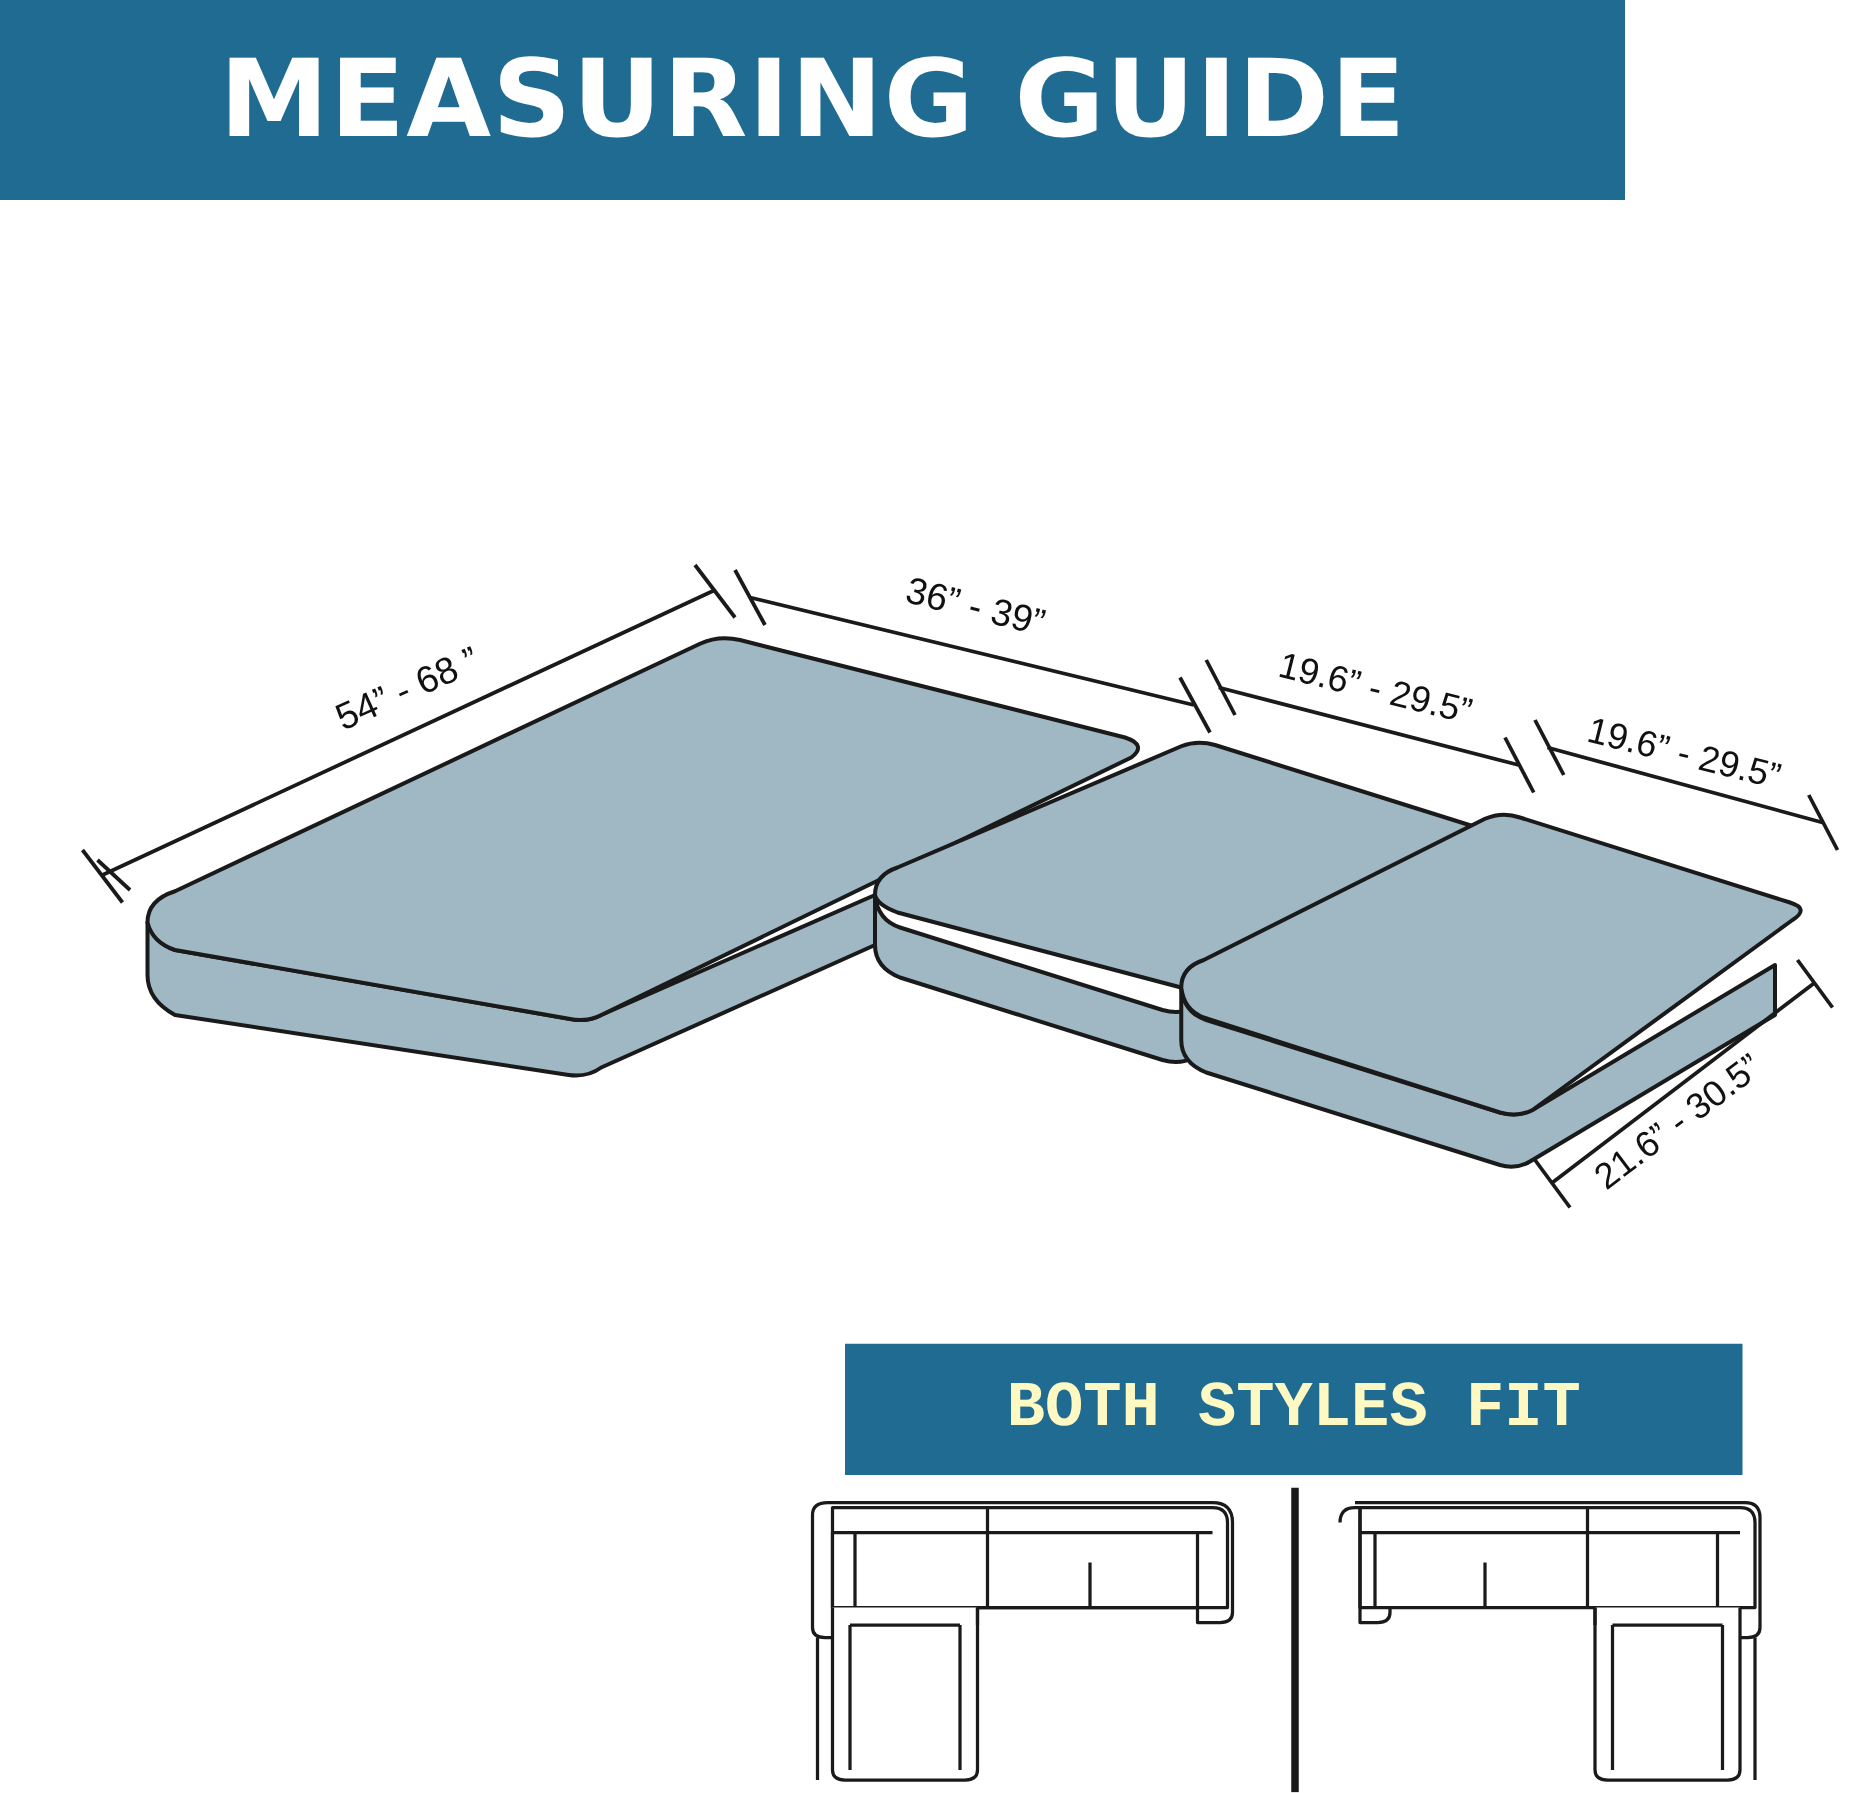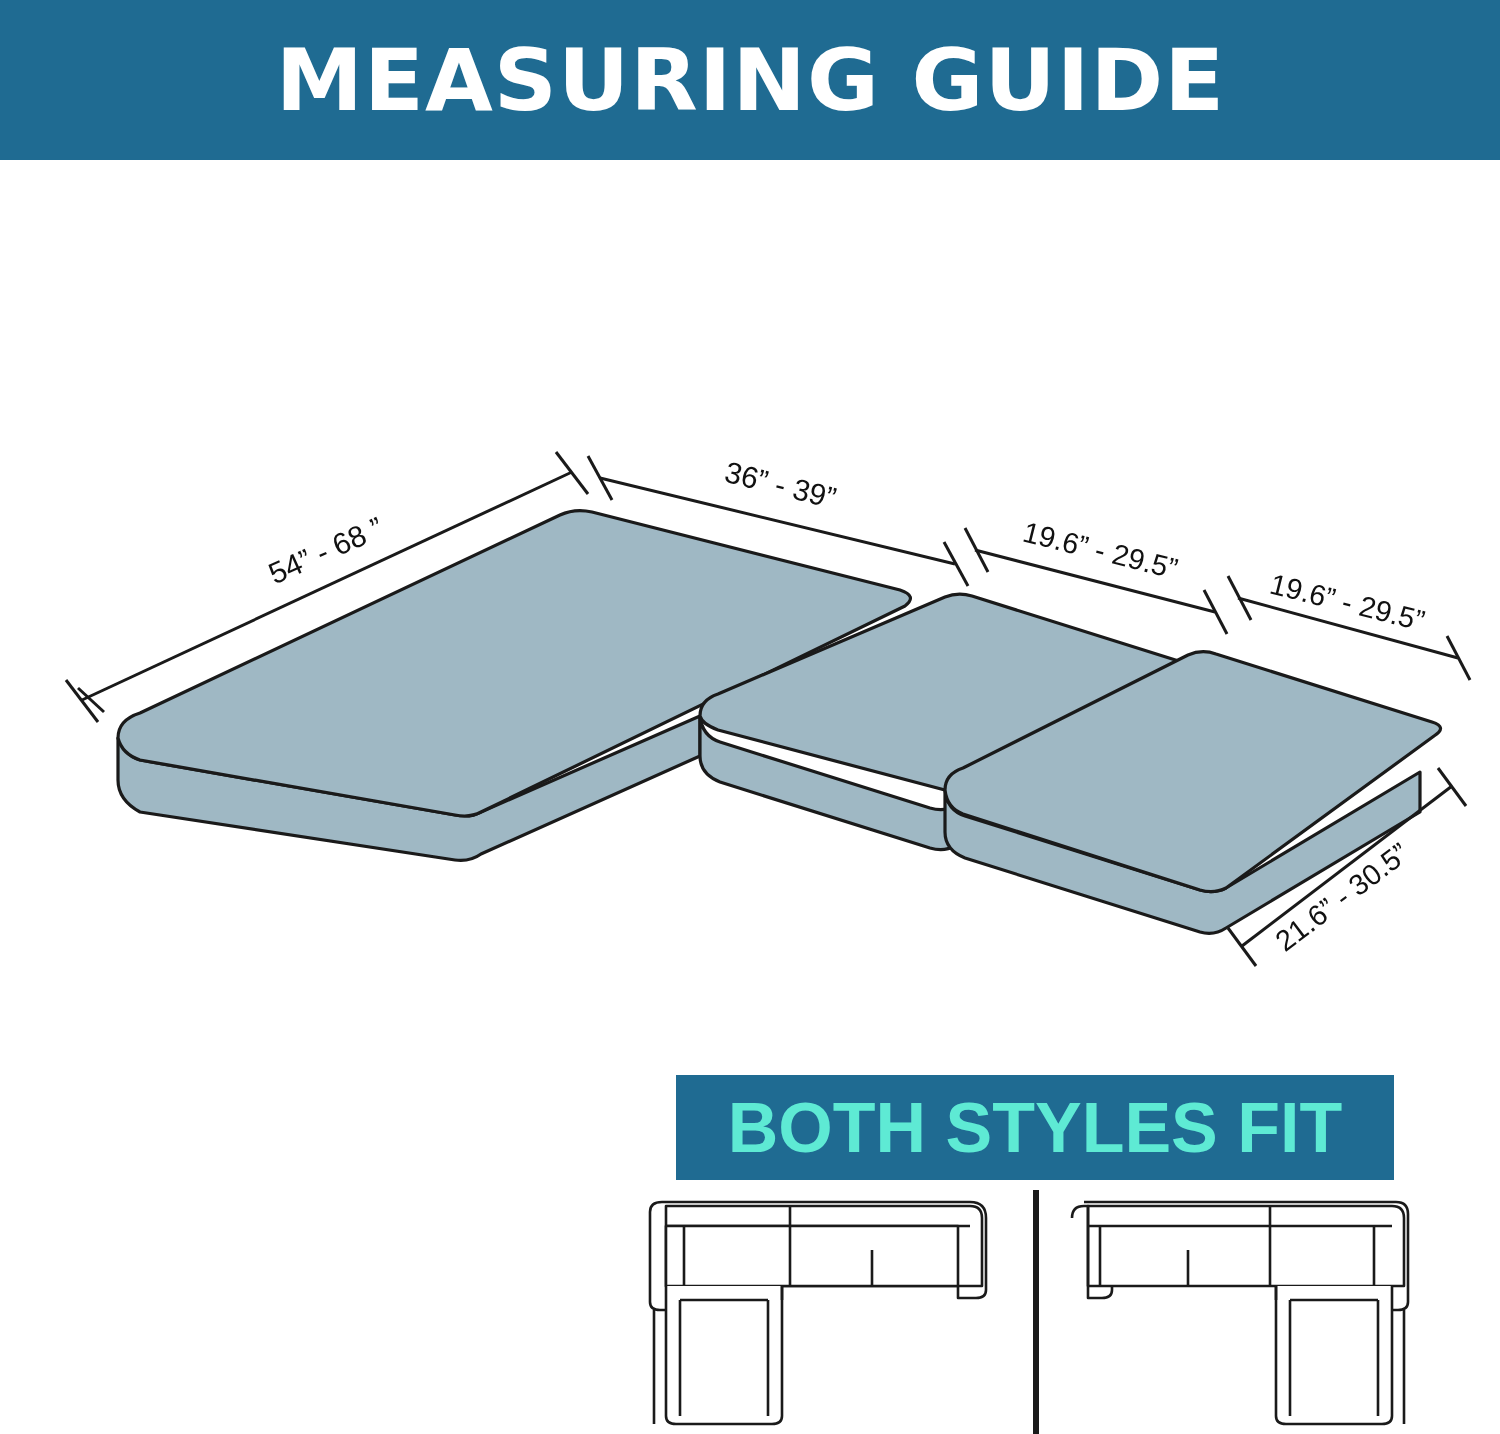--- a/index.html
+++ b/index.html
@@ -17,21 +17,21 @@
   #page {
     position: relative;
     width: 1500px;
     height: 1434px;
     background: #ffffff;
   }
   .header-bar {
     position: absolute;
     left: 0;
     top: 0;
-    width: 1500px;
+    width: 1300px;
     height: 160px;
     background: #1f6b92;
     display: flex;
     align-items: center;
     justify-content: center;
   }
   .header-title {
     color: #ffffff;
     font-family: "DejaVu Sans", sans-serif;
     font-size: 86px;
@@ -53,23 +53,23 @@
     left: 676px;
     top: 1075px;
     width: 718px;
     height: 105px;
     background: #1f6b92;
     display: flex;
     align-items: center;
     justify-content: center;
   }
   .styles-title {
-    color: #5eead4;
-    font-family: Liberation Sans, sans-serif;
-    font-size: 70px;
+    color: #fef9c3;
+    font-family: Liberation Mono, monospace;
+    font-size: 51px;
     font-weight: bold;
     line-height: 1;
     white-space: nowrap;
   }
   .sofa-wrap {
     position: absolute;
     left: 640px;
     top: 1190px;
     width: 790px;
     height: 244px;

